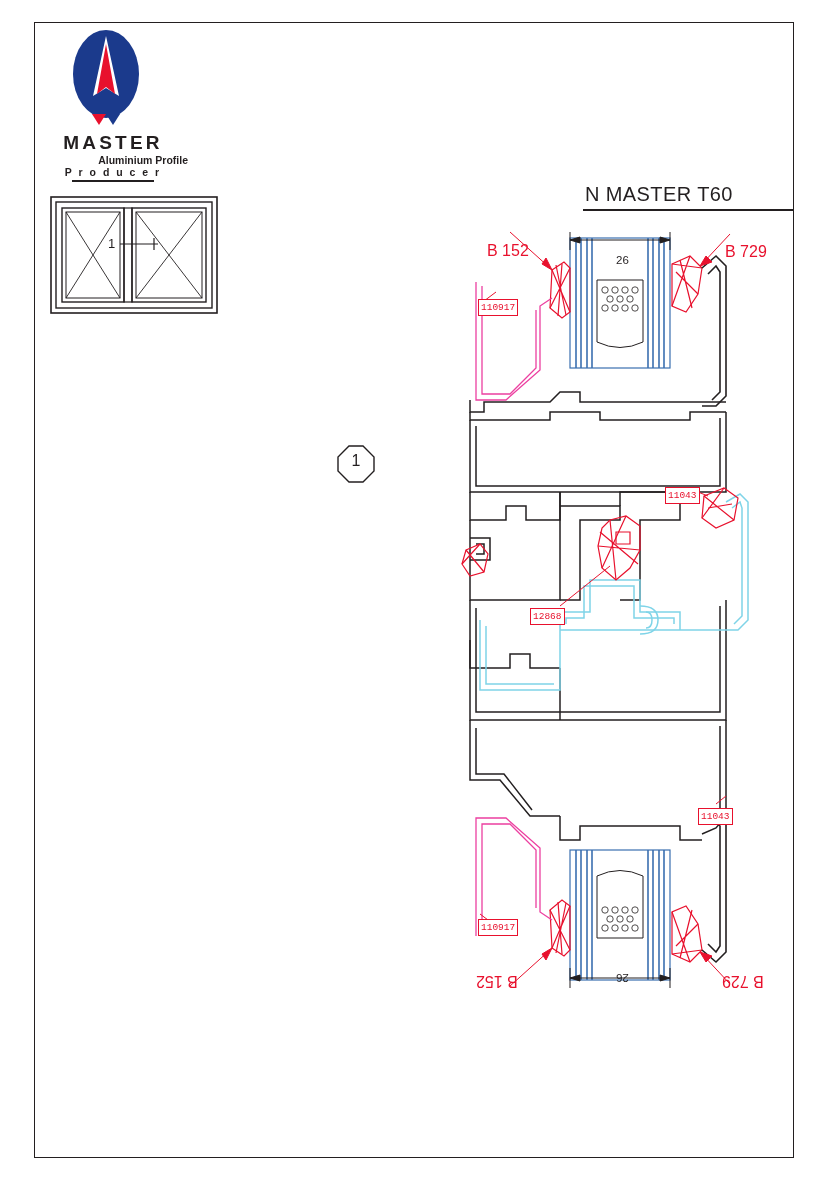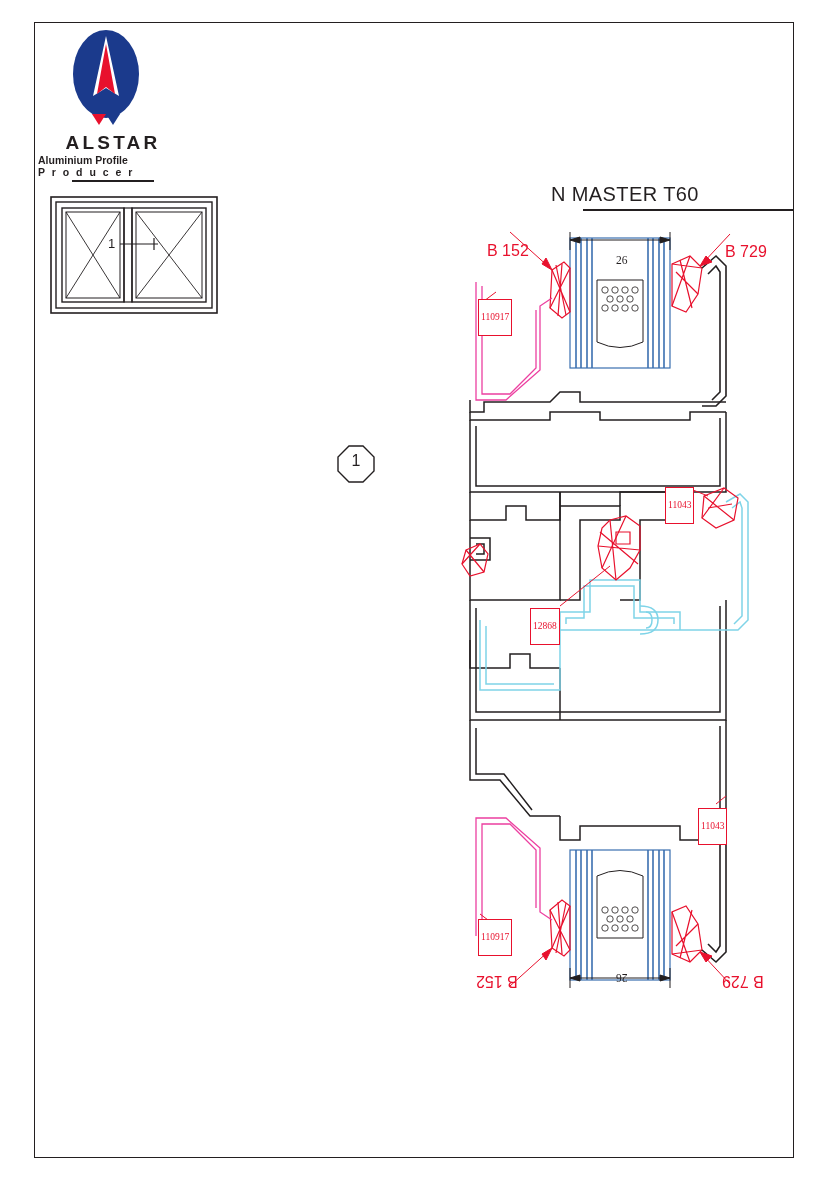--- a/index.html
+++ b/index.html
@@ -56,30 +56,31 @@
     font-weight: bold;
     letter-spacing: 3.2px;
     color: #231f20;
     font-family: "Liberation Sans", sans-serif;
   }
   .logo-sub1 {
     position: absolute;
     left: 0;
     top: 124px;
     width: 150px;
-    text-align: left;
+    text-align: right;
     font-size: 10.5px;
     font-weight: bold;
     color: #231f20;
   }
   .logo-sub2 {
     position: absolute;
     left: 0;
     top: 136px;
     width: 150px;
+    text-align: center;
     font-size: 10.5px;
     font-weight: bold;
     letter-spacing: 2px;
     color: #231f20;
   }
   .logo-rule {
     position: absolute;
     left: 34px;
     top: 150px;
     width: 82px;
@@ -90,21 +91,21 @@
   .key-thumb {
     position: absolute;
     left: 50px;
     top: 196px;
     width: 168px;
     height: 118px;
   }
   
   .sheet-title {
     position: absolute;
-    left: 551px;
+    left: 585px;
     top: 183px;
     font-size: 20px;
     color: #231f20;
     letter-spacing: 0.4px;
     white-space: nowrap;
   }
   .title-underline {
     position: absolute;
     left: 583px;
     top: 209px;
@@ -129,43 +130,42 @@
     font-size: 16px;
     color: #231f20;
   }
   
   .chip {
     position: absolute;
     border: 1px solid #e8112d;
     color: #e8112d;
     font-size: 9.5px;
     line-height: 11px;
-    padding: 12px 2px;
+    padding: 2px 2px;
     background: #ffffff;
     white-space: nowrap;
-    font-family: Liberation Serif, serif;
+    font-family: Liberation Mono, monospace;
   }
   
   .red-label {
     position: absolute;
     color: #e8112d;
     font-size: 16px;
     white-space: nowrap;
     font-family: "Liberation Sans", sans-serif;
   }
   .red-label.flip {
     transform: rotate(180deg);
   }
   
   .dim-text {
     position: absolute;
     color: #231f20;
     font-size: 11.5px;
     white-space: nowrap;
-    font-family: Liberation Serif, serif;
   }
   .dim-text.flip {
     transform: rotate(180deg);
   }
   svg { display: block; }
 </style>
 </head>
 <body>
 
 <div class="page">
@@ -175,21 +175,21 @@
   <div class="logo-block">
     <div class="logo-mark">
       <svg width="88" height="98" viewBox="0 0 88 98">
         <ellipse cx="44" cy="44" rx="33" ry="44" fill="#1b3a8c"></ellipse>
         <path d="M44 6 L57 66 L44 58 L31 66 Z" fill="#ffffff"></path>
         <path d="M44 14 L53 64 L44 57 L35 64 Z" fill="#e8112d"></path>
         <path d="M30 84 L44 84 L37 95 Z" fill="#e8112d"></path>
         <path d="M44 84 L58 84 L51 95 Z" fill="#1b3a8c"></path>
       </svg>
     </div>
-    <div class="logo-title">ALSTAR</div>
+    <div class="logo-title">MASTER</div>
     <div class="logo-sub1">Aluminium Profile</div>
     <div class="logo-sub2">P r o d u c e r</div>
     <div class="logo-rule"></div>
   </div>
 
   <div class="key-thumb">
     <svg width="168" height="118" viewBox="0 0 168 118">
       <rect x="1" y="1" width="166" height="116" fill="none" stroke="#231f20" stroke-width="1.6"></rect>
       <rect x="6" y="6" width="156" height="106" fill="none" stroke="#231f20" stroke-width="1.4"></rect>
 

